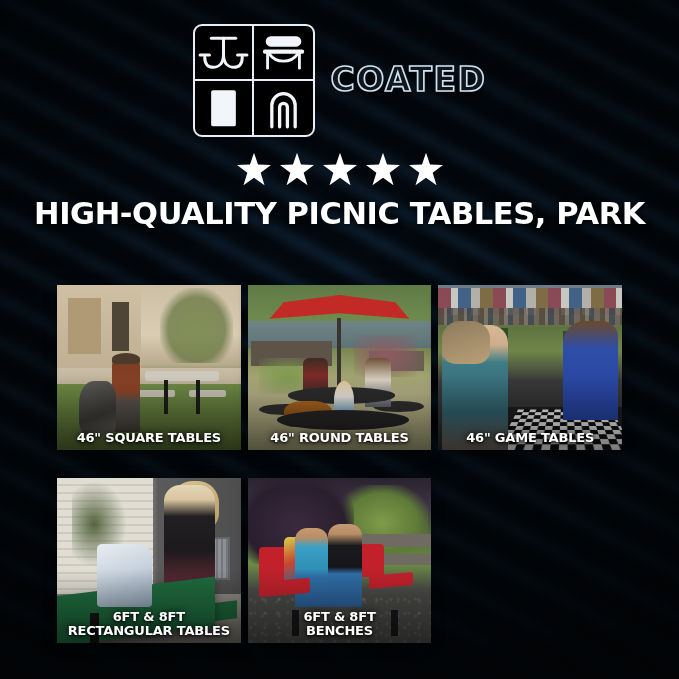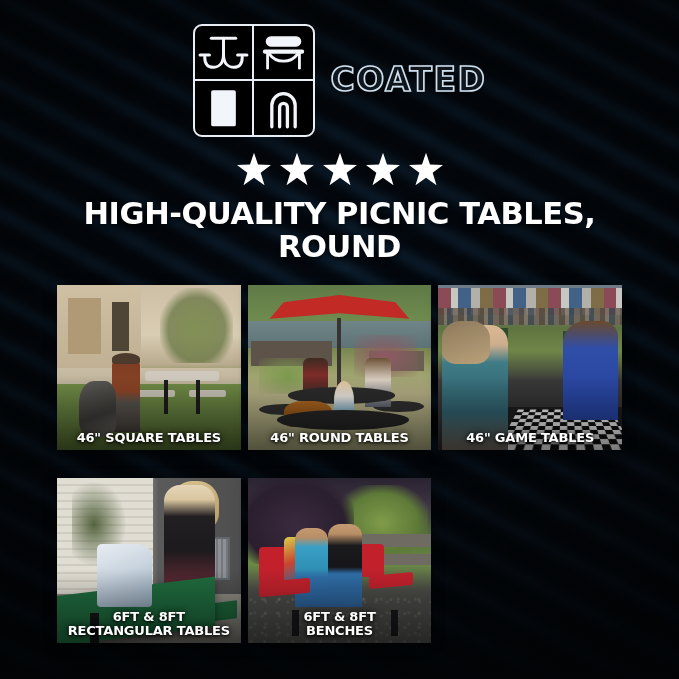--- a/index.html
+++ b/index.html
@@ -287,21 +287,21 @@
       </svg>
       <svg class="star" viewBox="0 0 100 95">
         <polygon points="50,0 61.8,34.5 100,35.8 69.6,58.5 80.9,95 50,73 19.1,95 30.4,58.5 0,35.8 38.2,34.5" fill="#ffffff"></polygon>
       </svg>
       <svg class="star" viewBox="0 0 100 95">
         <polygon points="50,0 61.8,34.5 100,35.8 69.6,58.5 80.9,95 50,73 19.1,95 30.4,58.5 0,35.8 38.2,34.5" fill="#ffffff"></polygon>
       </svg>
     </div>
 
   <div class="headline">
-    <span class="l1">HIGH-QUALITY PICNIC TABLES, ROUND</span>
+    <span class="l1">HIGH-QUALITY PICNIC TABLES, PARK</span>
   </div>
 
   <div class="grid">
 
     <div class="card">
       <div class="photo scene">
         <div class="sq-sky"></div>
           <div class="sq-tree"></div>
           <div class="sq-bldg"></div>
         <div class="sq-door"></div>

